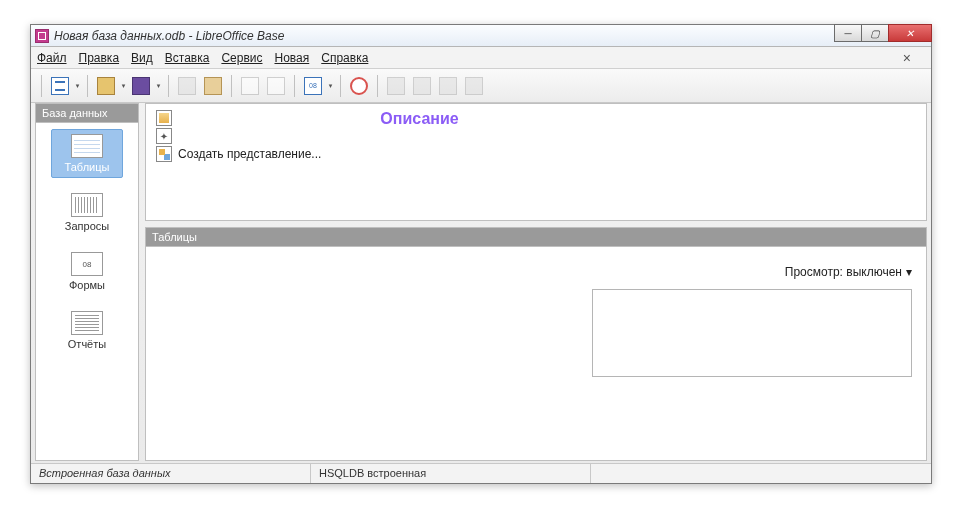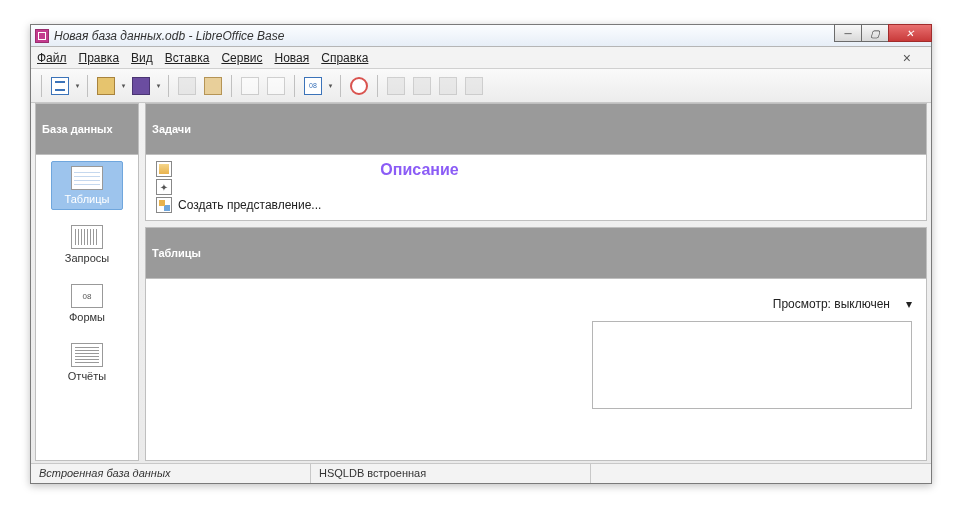--- a/index.html
+++ b/index.html
@@ -14,36 +14,36 @@
 .menubar { height: 22px; display:flex; align-items:center; padding: 0 6px; background:#f3f3f3; font-size:12px; color:#222; border-bottom:1px solid #d0d0d0; position:relative; }
 .menubar span { margin-right: 12px; cursor: default; }
 .menubar span u { text-decoration: underline; }
 .menu-close { position:absolute; right:8px; top:3px; font-size:14px; color:#555; cursor:pointer; }
 .toolbar { height: 34px; display:flex; align-items:center; padding: 0 6px; background: linear-gradient(#fafafa,#ececec); border-bottom:1px solid #c8c8c8; gap:2px; }
 .tb-btn { width:24px; height:24px; display:flex; align-items:center; justify-content:center; border:1px solid transparent; border-radius:2px; }
 .tb-sep { width:1px; height:22px; background:#c0c0c0; margin:0 4px; }
 .drop-arr { width:7px; height:24px; display:flex; align-items:center; justify-content:center; font-size:7px; color:#555; }
 .content { position:absolute; top:78px; bottom:22px; left:4px; right:4px; display:flex; gap:6px; }
 .sidebar { width:104px; border:1px solid #bfbfbf; background:#fff; display:flex; flex-direction:column; }
-.panel-header { background:#9a9a9a; color:#fff; font-size:11px; font-weight:bold; padding:19px 6px; border-bottom:1px solid #bfbfbf; }
+.panel-header { background:#9a9a9a; color:#fff; font-size:11px; font-weight:normal; padding:3px 6px; border-bottom:1px solid #bfbfbf; }
 .db-items { flex:1; padding:6px 0; display:flex; flex-direction:column; align-items:center; gap:10px; }
 .db-item { width:72px; text-align:center; font-size:11px; color:#333; padding:4px 0; border:1px solid transparent; border-radius:2px; cursor:default; }
 .db-item.selected { background:#9dc4ed; border-color:#6fa6dd; color:#fff; }
 .db-item .ico { width:32px; height:24px; margin:0 auto 3px; position:relative; }
 .main { flex:1; display:flex; flex-direction:column; gap:6px; }
 .tasks { border:1px solid #bfbfbf; background:#fff; min-height:118px; display:flex; flex-direction:column; }
 .tasks-body { flex:1; display:flex; padding:6px 10px; gap:30px; font-size:12px; }
 .task-list { display:flex; flex-direction:column; gap:2px; }
 .task-item { display:flex; align-items:center; gap:6px; color:#222; cursor:default; }
 .task-item .ti { width:16px; height:16px; border:1px solid #888; background:#fff; position:relative; }
 .desc-col { flex:1; }
 .desc-title { font-weight:bold; font-size:16px; color:#8b5cf6;margin-left:29px; }
 .tables { flex:1; border:1px solid #bfbfbf; background:#fff; display:flex; flex-direction:column; }
 .tables-body { flex:1; position:relative; }
-.preview-bar { position:absolute; top:18px; right:14px; font-size:12px; color:#222; display:flex; align-items:center; gap:16px; }
+.preview-bar { position:absolute; top:18px; right:14px; font-size:12px; color:#222; display:flex; align-items:center; gap:4px; }
 .preview-box { position:absolute; top:42px; right:14px; width:320px; height:88px; border:1px solid #b5b5b5; background:#fff; }
 .statusbar { position:absolute; bottom:0; left:0; right:0; height:20px; background:#f3f3f3; border-top:1px solid #c8c8c8; display:flex; font-size:11px; color:#333; }
 .status-cell { padding:3px 8px; border-right:1px solid #c8c8c8; }
 .status-cell:first-child { width:280px;font-style:italic; }
 .status-cell:nth-child(2) { width:280px; }
 
 .ico-doc { background:#fff; border:1px solid #3b73b9; }
 .ico-doc::after{content:"";position:absolute;inset:3px;border-top:2px solid #3b73b9;border-bottom:2px solid #3b73b9;}
 .ico-open { background:#e6c46e; border:1px solid #a8833d; }
 .ico-save { background:#6b4da0; border:1px solid #4a3572; }
@@ -163,21 +163,20 @@
           </div>
           <div class="db-item">
             <div class="ico ico-reports"></div>
             <div>Отчёты</div>
           </div>
         </div>
     </div>
 
     <div class="main">
       <div class="tasks">
-        <div class="panel-header">Задачи</div>
         <div class="tasks-body">
           <div class="task-list" id="task-list">
               <div class="task-item">
                 <span class="ti ti-design"></span>
               </div>
               <div class="task-item">
                 <span class="ti ti-wizard"></span>
               </div>
               <div class="task-item">
                 <span class="ti ti-view"></span>

